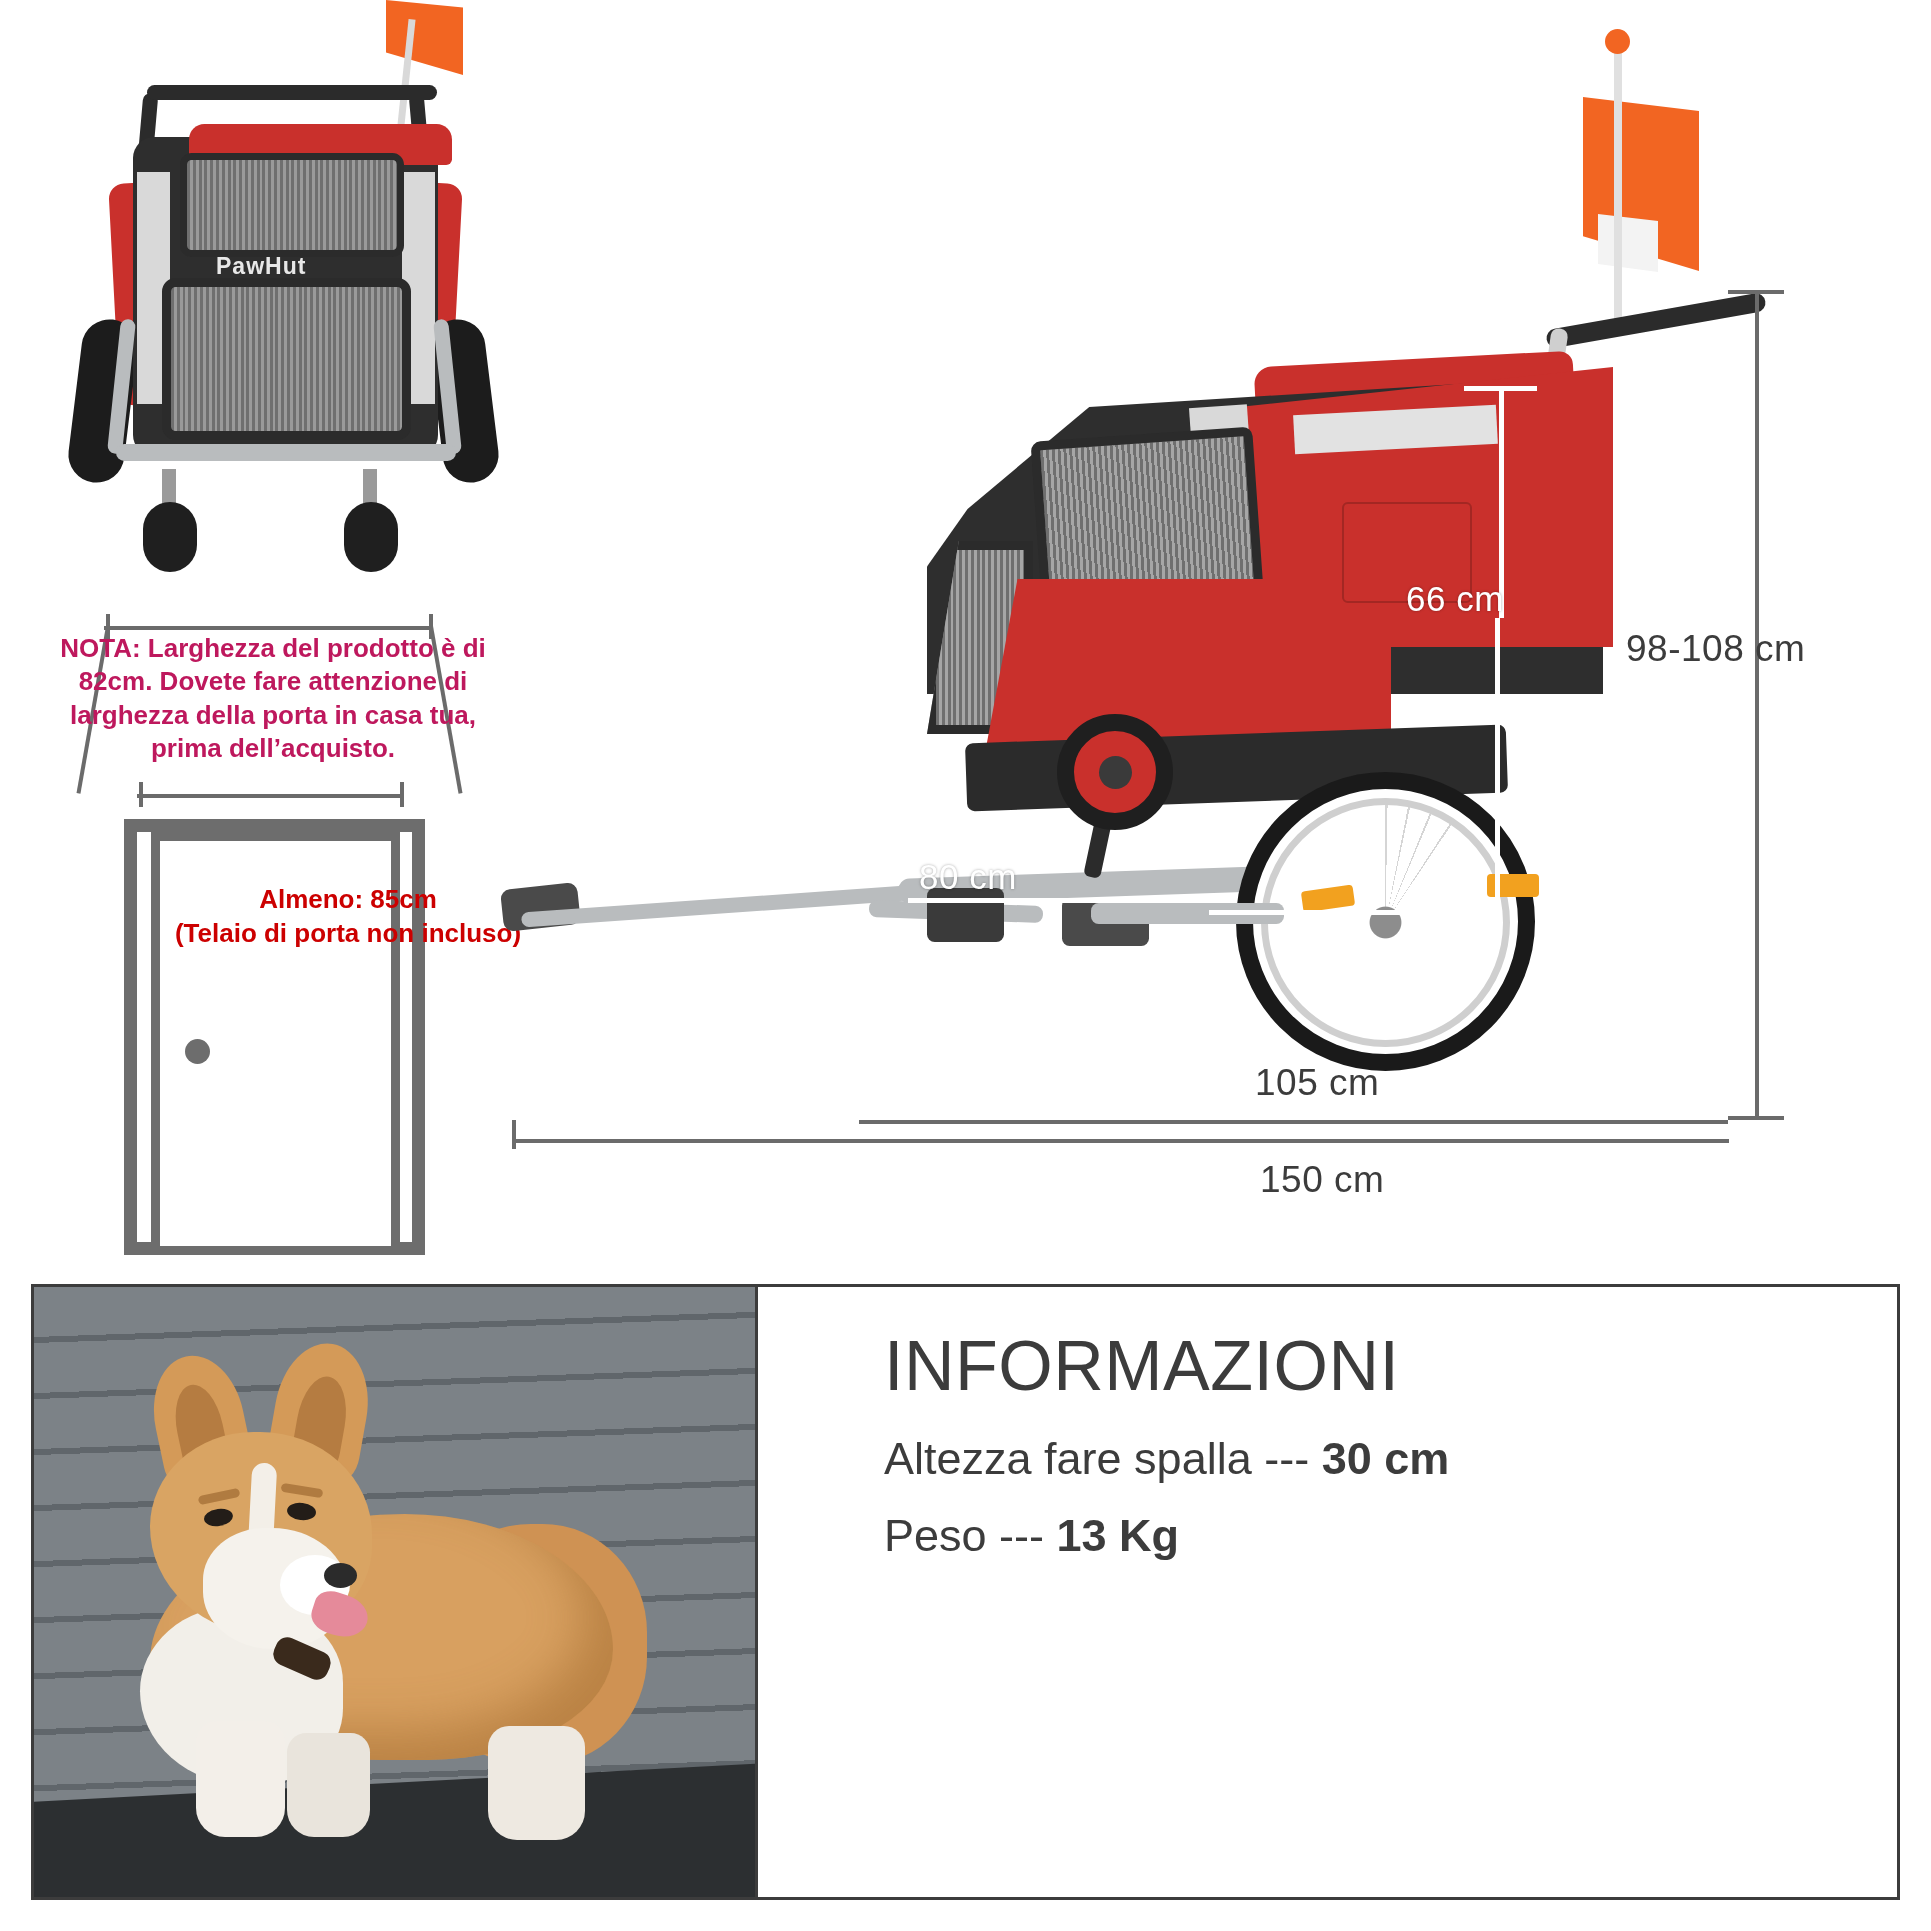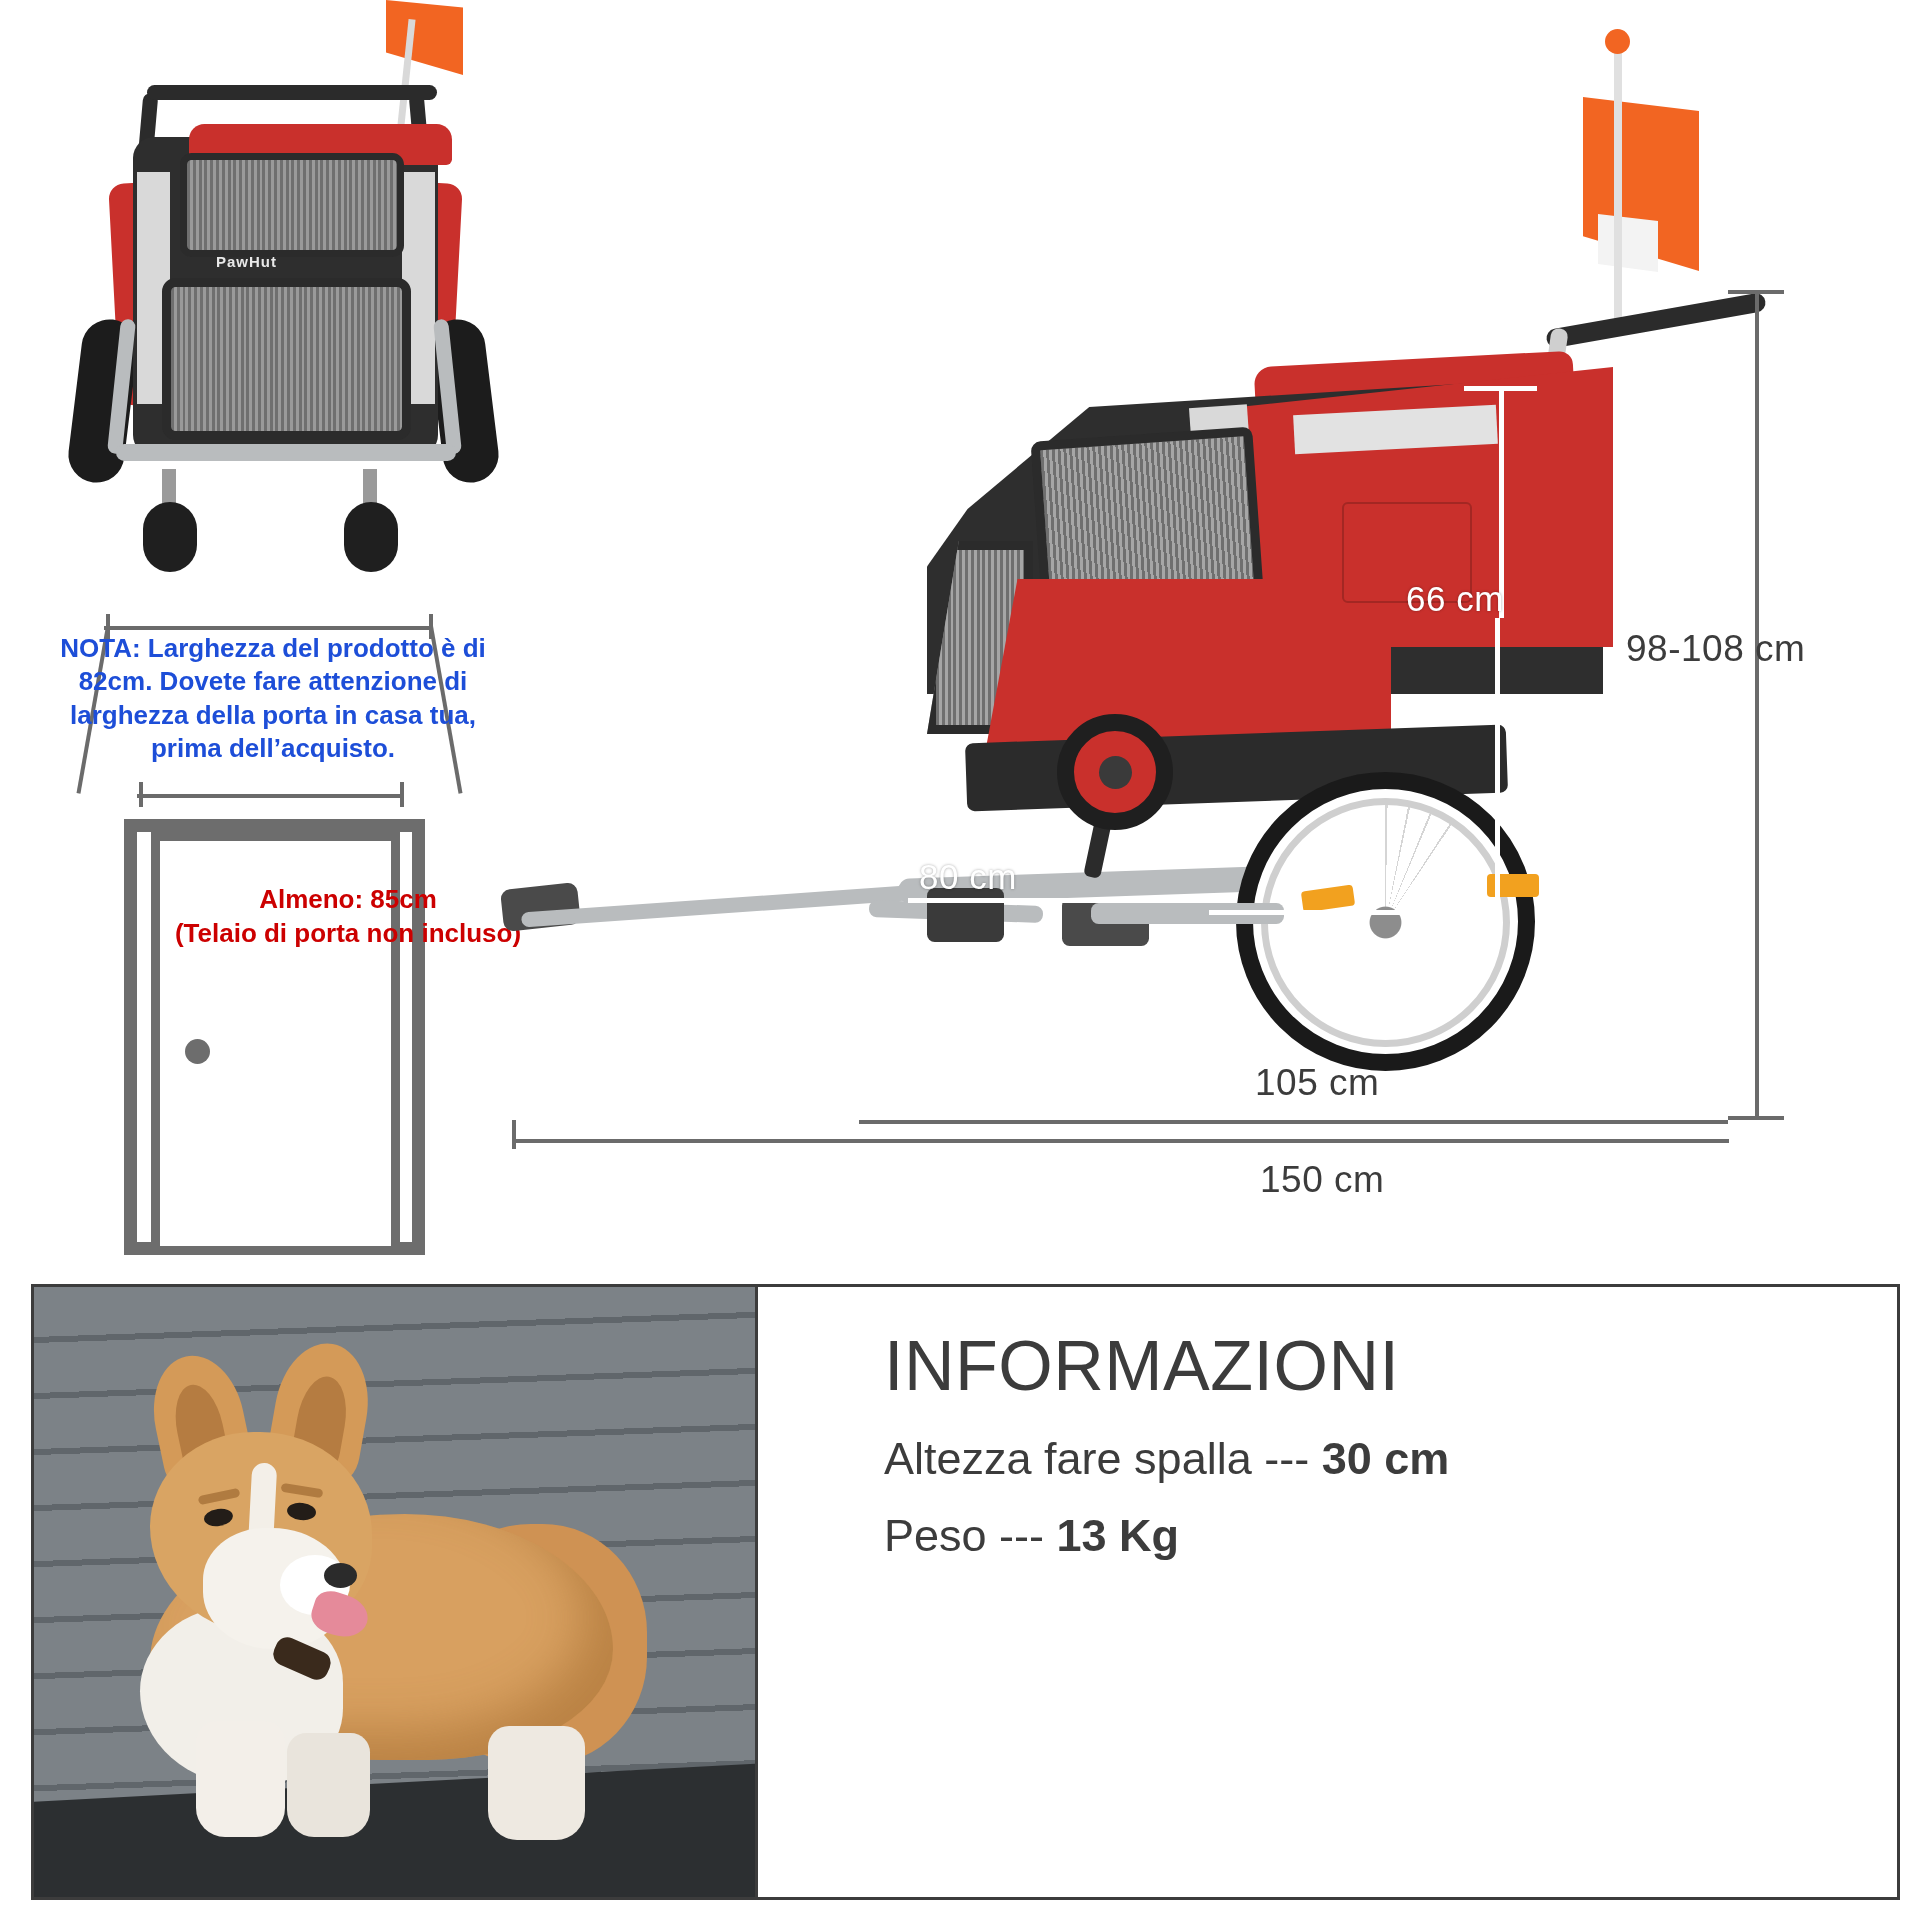--- a/index.html
+++ b/index.html
@@ -10,21 +10,21 @@
     position:relative;
     overflow:hidden;
   }
   .canvas { position:absolute; inset:0; }
 
   
   .abs { position:absolute; }
 
   
   .note-red {
-    color:#1d4ed8;
+    color:#be185d;
     font-weight:bold;
     font-size:26px;
     line-height:1.28;
     text-align:center;
   }
   .door-label {
     color:#cc0000;
     font-weight:bold;
     font-size:26px;
     line-height:1.3;
@@ -219,21 +219,21 @@
   }
   .fv-mesh-bot {
     left:162px; top:278px; width:249px; height:162px;
     background:
       repeating-linear-gradient(90deg,#6f6f6f 0 2.9px, #9a9a9a 2.9px 5.8px),
       #7d7d7d;
     border:9.7px solid #2b2b2b; box-sizing:border-box; border-radius:13.5px;
   }
   .fv-logo {
     left:216px; top:253px; width:116px; height:29px;
-    color:#e8e8e8; font-size:15px; font-weight:bold; letter-spacing:1px;
+    color:#e8e8e8; font-size:23px; font-weight:bold; letter-spacing:1px;
   }
   .fv-frame-bottom {
     left:116px; top:444px; width:340px; height:17.4px;
     background:#b9bcbe; border-radius:9.7px;
   }
   .fv-frame-l { left:114px; top:319px; width:15.4px; height:135px; background:#b9bcbe; border-radius:7.7px; transform:rotate(6deg);}
   .fv-frame-r { left:440px; top:319px; width:15.4px; height:135px; background:#b9bcbe; border-radius:7.7px; transform:rotate(-6deg);}
   .fv-wheel-bl { left:75px; top:319px; width:56px; height:164px; background:#1c1c1c; border-radius:29px; transform:rotate(7deg);}
   .fv-wheel-br { left:436px; top:319px; width:56px; height:164px; background:#1c1c1c; border-radius:29px; transform:rotate(-7deg);}
   .fv-cwheel-l { left:143px; top:502px; width:54px; height:70px; background:#1f1f1f; border-radius:27px;}

